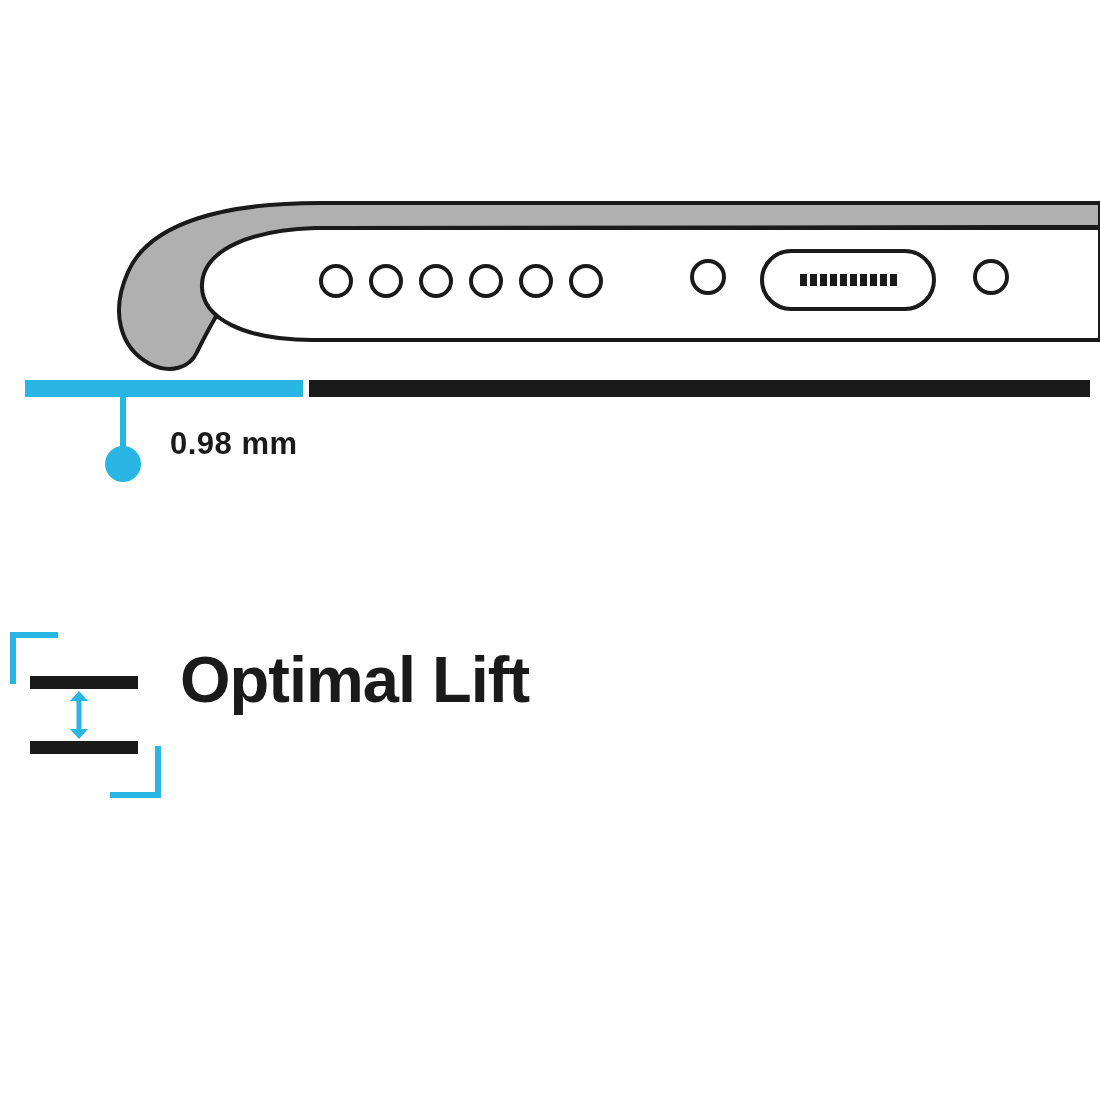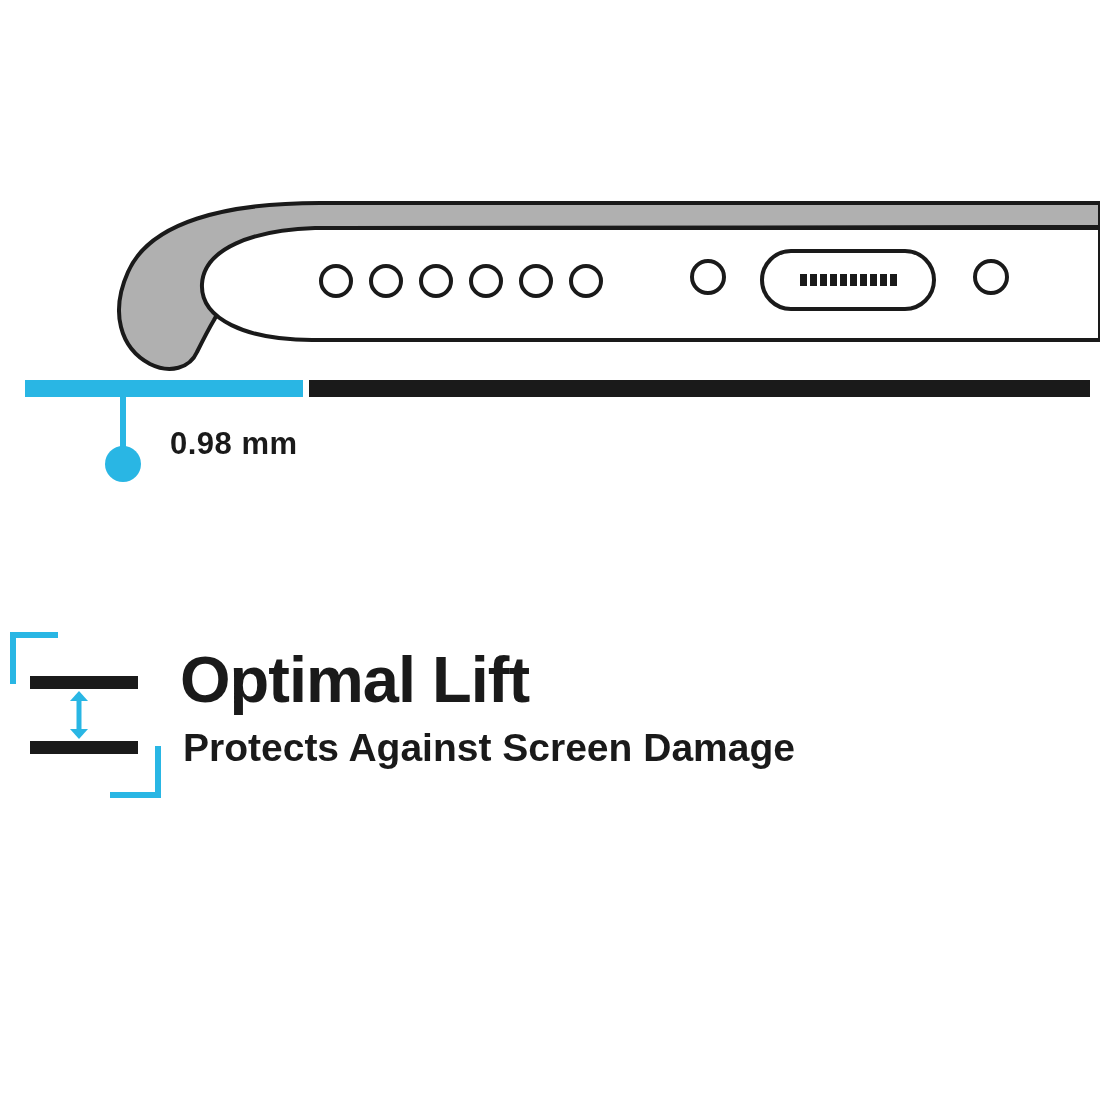--- a/index.html
+++ b/index.html
@@ -126,15 +126,14 @@
         <polygon points="79,691 70,701 88,701" fill="#29B6E4"></polygon>
         <polygon points="79,739 70,729 88,729" fill="#29B6E4"></polygon>
       </g>
     </g>
   </svg>
 
   <div class="measure-label">0.98 mm</div>
 
   <div class="feature-title">Optimal Lift</div>
 
-  <div class="feature-subtitle">Protects Against Screen Damage</div>
 
 </div>
 
 </body></html>

